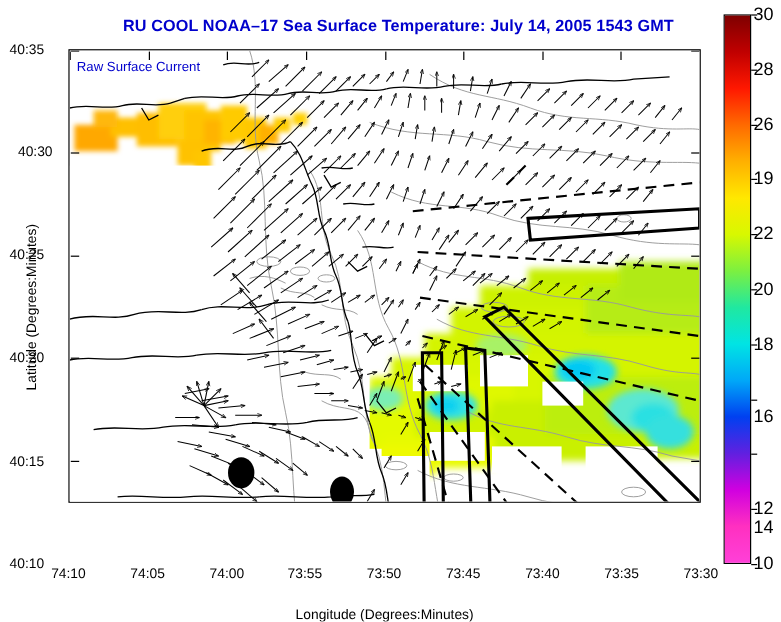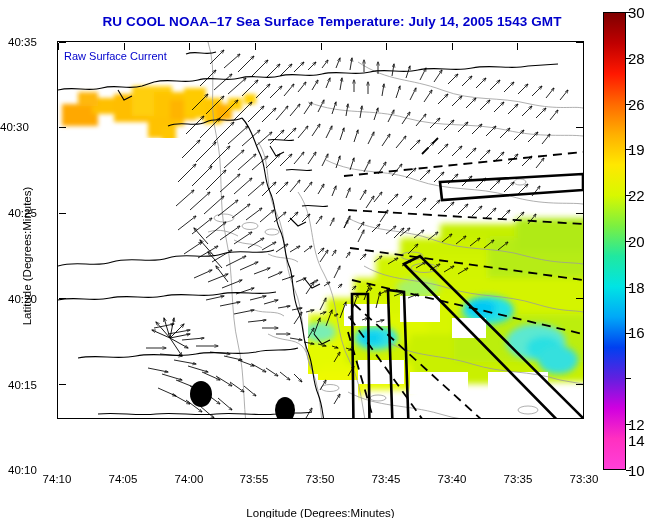--- a/index.html
+++ b/index.html
@@ -584,21 +584,21 @@
   <div class="xtick" style="left:123px">74:05</div>
   <div class="xtick" style="left:189px">74:00</div>
   <div class="xtick" style="left:254px">73:55</div>
   <div class="xtick" style="left:320px">73:50</div>
   <div class="xtick" style="left:386px">73:45</div>
   <div class="xtick" style="left:452px">73:40</div>
   <div class="xtick" style="left:518px">73:35</div>
   <div class="xtick" style="left:584px">73:30</div>
 
   <div class="ytick" style="left:8px;width:44px;top:42px">40:35</div>
-  <div class="ytick" style="left:0;width:44px;top:127px">40:30</div>
+  <div class="ytick" style="left:15px;width:44px;top:127px">40:30</div>
   <div class="ytick" style="left:8px;width:44px;top:213px">40:25</div>
   <div class="ytick" style="left:8px;width:44px;top:299px">40:20</div>
   <div class="ytick" style="left:8px;width:44px;top:385px">40:15</div>
   <div class="ytick" style="left:8px;width:44px;top:470px">40:10</div>
 
   <div id="xlabel">Longitude (Degrees:Minutes)</div>
   <div id="ylabel">Latitude (Degrees:Minutes)</div>
 
 <div id="cbar">
   <div id="cbarfill" style="background: linear-gradient(rgb(127, 0, 0), rgb(192, 0, 0), rgb(255, 24, 0), rgb(255, 106, 0), rgb(255, 176, 0), rgb(255, 232, 0), rgb(216, 248, 0), rgb(124, 240, 64), rgb(32, 232, 160), rgb(0, 228, 228), rgb(0, 168, 248), rgb(0, 64, 240), rgb(96, 32, 224), rgb(208, 0, 224), rgb(255, 48, 192), rgb(255, 64, 216));"></div>
@@ -611,20 +611,20 @@
 <div class="cbtick" style="top: 103.6px;">26</div>
 <div class="cbtickmark" style="top: 103.6px;"></div>
 <div class="cbtick" style="top: 149.4px;">19</div>
 <div class="cbtickmark" style="top: 149.4px;"></div>
 <div class="cbtick" style="top: 195.2px;">22</div>
 <div class="cbtickmark" style="top: 195.2px;"></div>
 <div class="cbtick" style="top: 241px;">20</div>
 <div class="cbtickmark" style="top: 241px;"></div>
 <div class="cbtick" style="top: 286.8px;">18</div>
 <div class="cbtickmark" style="top: 286.8px;"></div>
-<div class="cbtick" style="top: 332px;">16</div>
+<div class="cbtick" style="top: 347px;">16</div>
 <div class="cbtickmark" style="top: 332.6px;"></div>
 <div class="cbtick" style="top: 396px; margin-top: 44px;">14</div>
 <div class="cbtickmark" style="top: 378.4px;"></div>
 <div class="cbtick" style="top: 424.2px;">12</div>
 <div class="cbtickmark" style="top: 424.2px;"></div>
 <div class="cbtick" style="top: 470px;">10</div>
 <div class="cbtickmark" style="top: 470px;"></div>
 
 </body></html>

